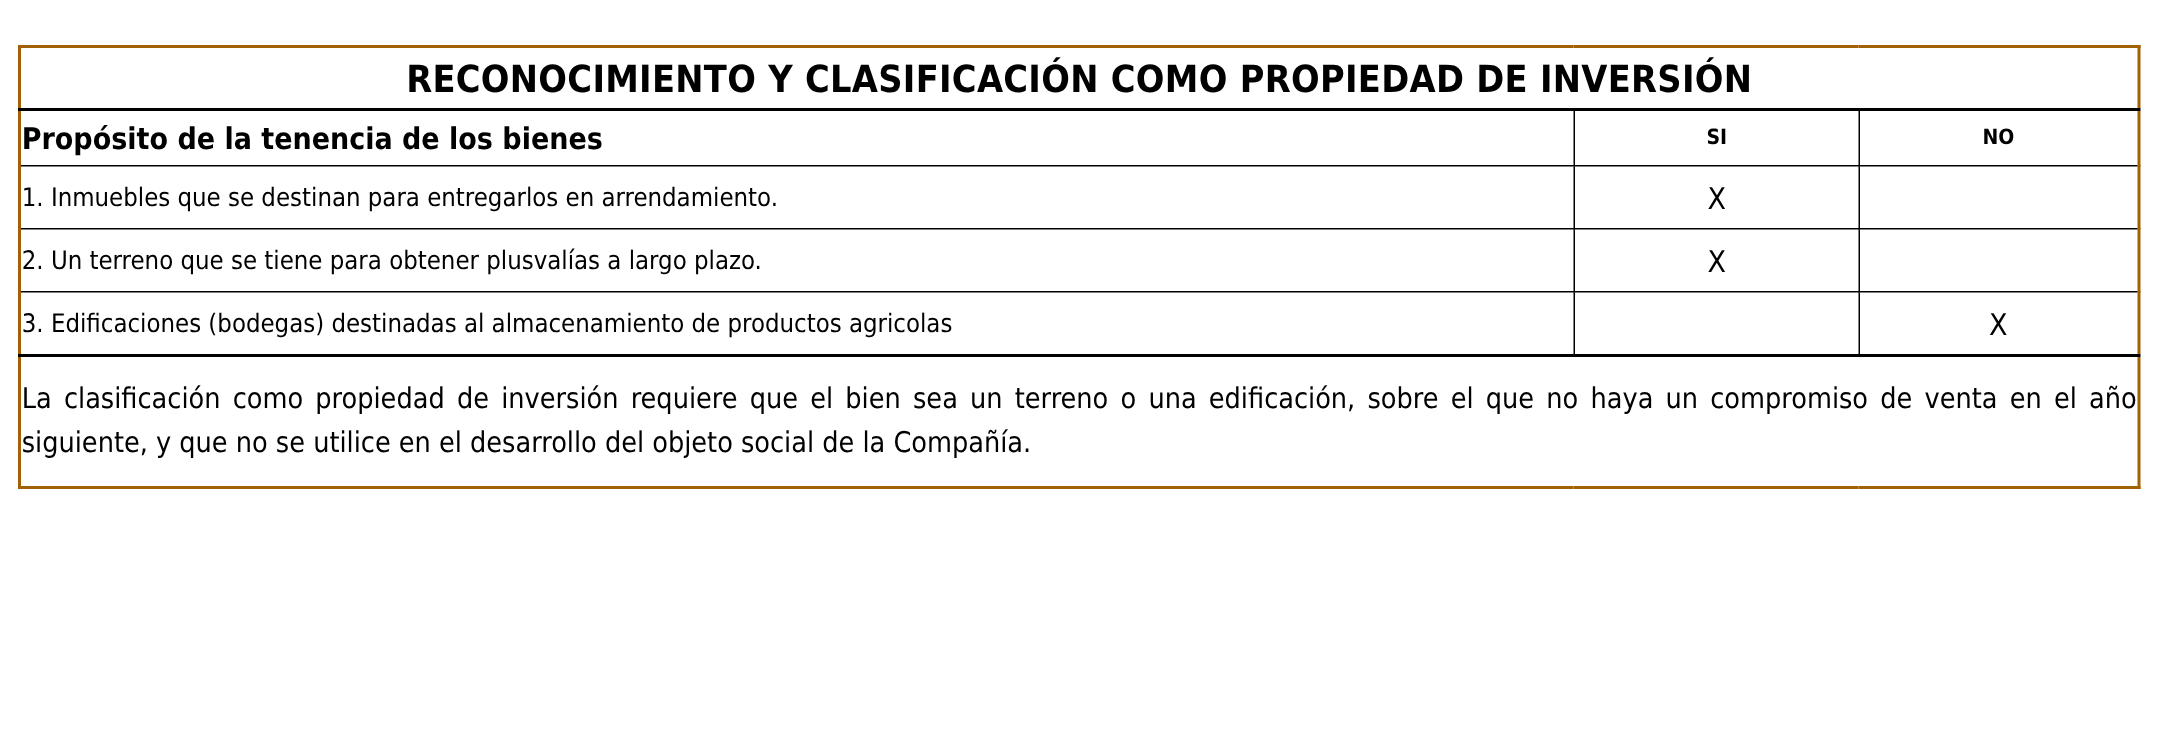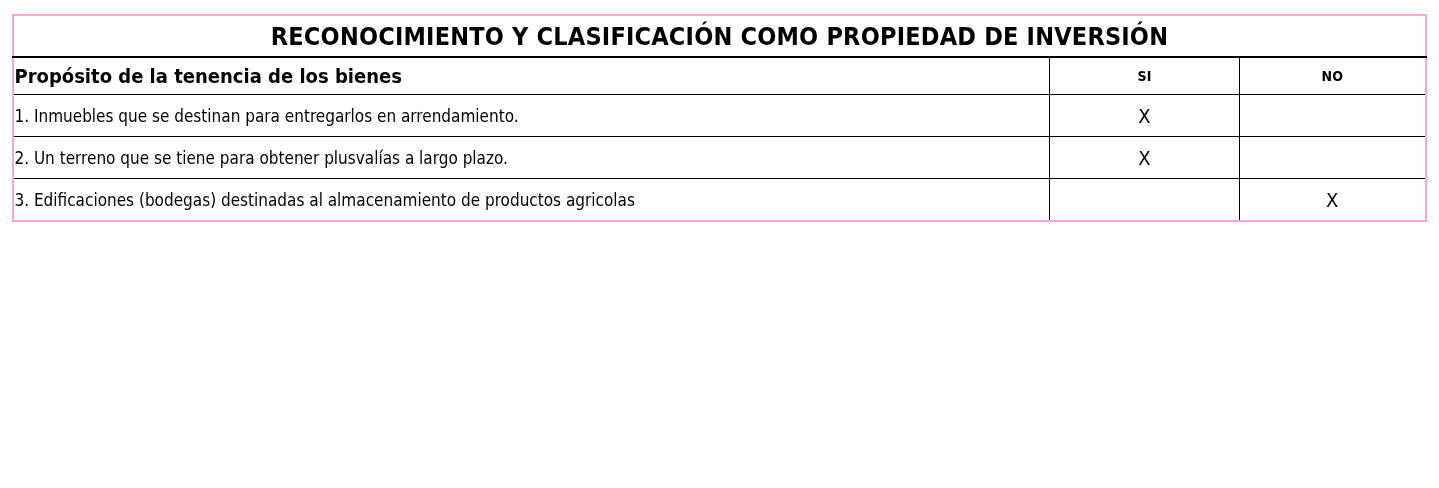--- a/index.html
+++ b/index.html
@@ -15,24 +15,24 @@
   }
   .page {
     width: 1439px;
     height: 488px;
     position: relative;
     box-sizing: border-box;
     padding: 14px 12px 12px 12px;
   }
   .doc-table {
     width: 1414px;
-    margin: 0 auto;
+    margin: 16px auto;
     border-collapse: collapse;
     table-layout: fixed;
-    border: 2px solid #f9a8d4;
+    border: 2px solid #a16207;
   }
   .doc-table td, .doc-table th {
     border: 1px solid #000;
     padding: 0;
     vertical-align: middle;
   }
   .title-cell {
     text-align: center;
     font-weight: bold;
     font-size: 25px;
@@ -112,15 +112,18 @@
         <td class="row-label">2. Un terreno que se tiene para obtener plusvalías a largo plazo.</td>
         <td class="mark-cell">X</td>
         <td class="mark-cell"></td>
       </tr>
       <tr>
         <td class="row-label">3. Edificaciones (bodegas) destinadas al almacenamiento de productos agricolas</td>
         <td class="mark-cell"></td>
         <td class="mark-cell">X</td>
       </tr>
 
+      <tr>
+        <td class="note-cell" colspan="3">La clasificación como propiedad de inversión requiere que el bien sea un terreno o una edificación, sobre el que no haya un compromiso de venta en el año siguiente, y que no se utilice en el desarrollo del objeto social de la Compañía.</td>
+      </tr>
     </tbody>
   </table>
 </div>
 
 </body></html>

